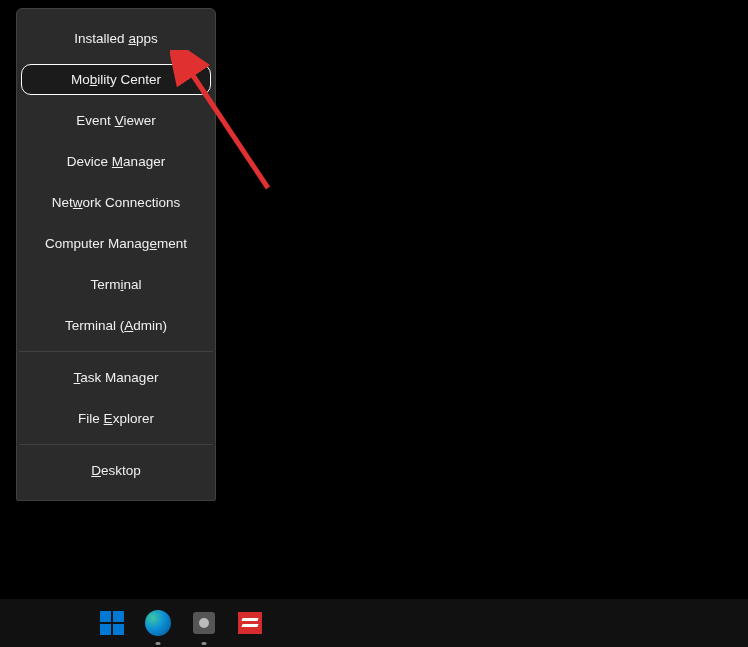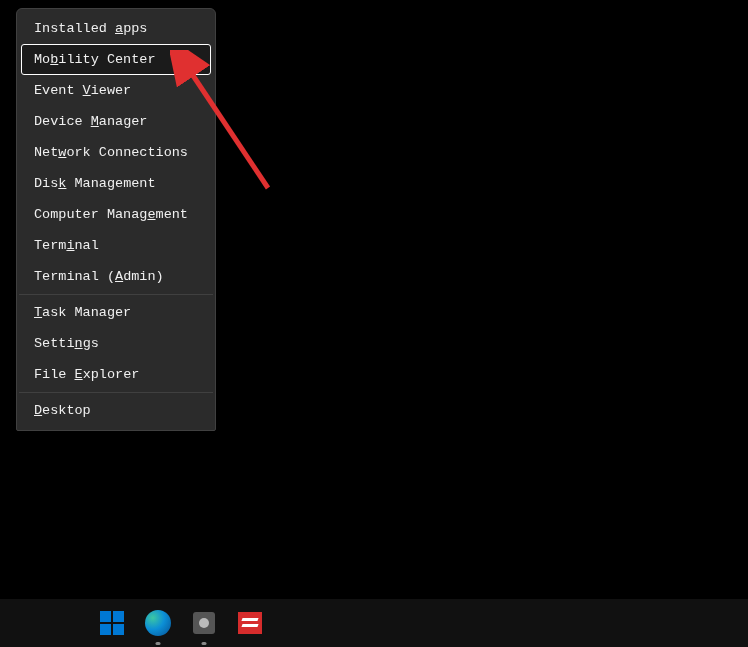--- a/index.html
+++ b/index.html
@@ -18,34 +18,33 @@
     width: 200px;
     background: #2b2b2b;
     border: 1px solid #404040;
     border-radius: 6px 6px 2px 2px;
     padding: 4px 2px;
     box-shadow: 0 4px 10px rgba(0,0,0,0.5);
   }
   .menu-item {
     display: flex;
     align-items: center;
-    justify-content: flex-start;
+    justify-content: center;
     padding: 7px 12px;
     color: #f0f0f0;
     font-size: 13.5px;
     cursor: default;
     border: 1px solid transparent;
     border-radius: 3px;
-    margin: 0 2px;
-    font-family: Liberation Mono, monospace;
+    margin: 10px 2px;
   }
   .menu-item.highlighted {
     border: 1px solid #fff;
     background: #1b1b1b;
-    border-radius: 3px;
+    border-radius: 10px;
   }
   .menu-separator {
     height: 1px;
     background: #404040;
     margin: 2px 0;
   }
   .chevron {
     font-size: 10px;
     color: #ddd;
   }
@@ -138,37 +137,31 @@
     <div class="menu-item">
       <span>Event <span class="underline">V</span>iewer</span>
     </div>
     <div class="menu-item">
       <span>Device <span class="underline">M</span>anager</span>
     </div>
     <div class="menu-item">
       <span>Net<span class="underline">w</span>ork Connections</span>
     </div>
     <div class="menu-item">
-      <span>Dis<span class="underline">k</span> Management</span>
-    </div>
-    <div class="menu-item">
       <span>Computer Manag<span class="underline">e</span>ment</span>
     </div>
     <div class="menu-item">
       <span>Term<span class="underline">i</span>nal</span>
     </div>
     <div class="menu-item">
       <span>Terminal (<span class="underline">A</span>dmin)</span>
     </div>
     <div class="menu-separator"></div>
     <div class="menu-item">
       <span><span class="underline">T</span>ask Manager</span>
-    </div>
-    <div class="menu-item">
-      <span>Setti<span class="underline">n</span>gs</span>
     </div>
     <div class="menu-item">
       <span>File <span class="underline">E</span>xplorer</span>
     </div>
     <div class="menu-separator"></div>
     <div class="menu-item">
       <span><span class="underline">D</span>esktop</span>
     </div>
   </div>
 

